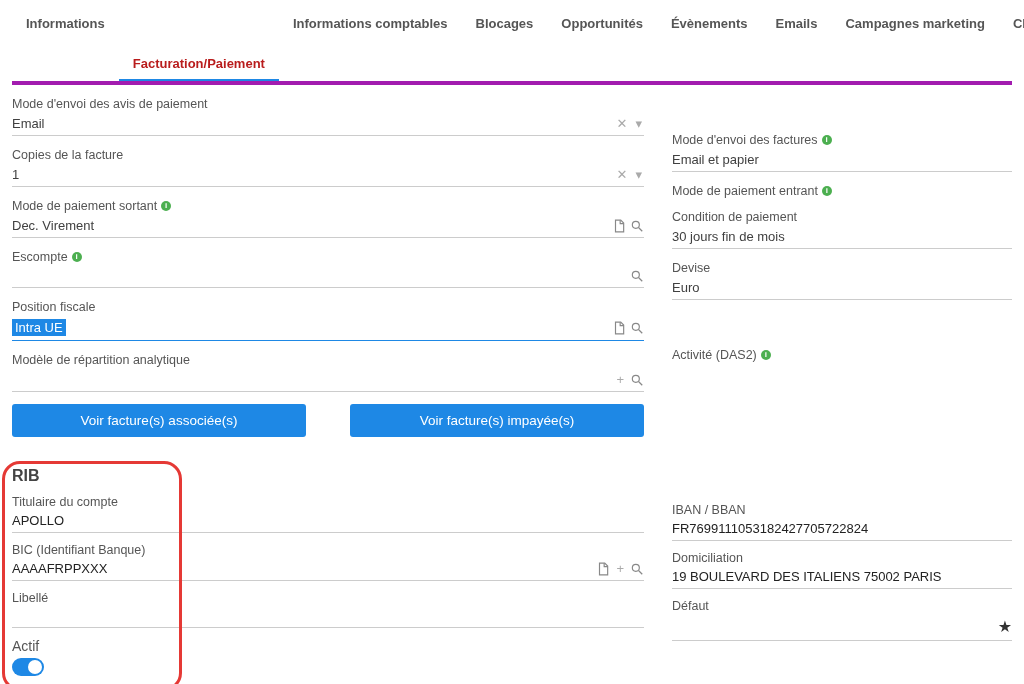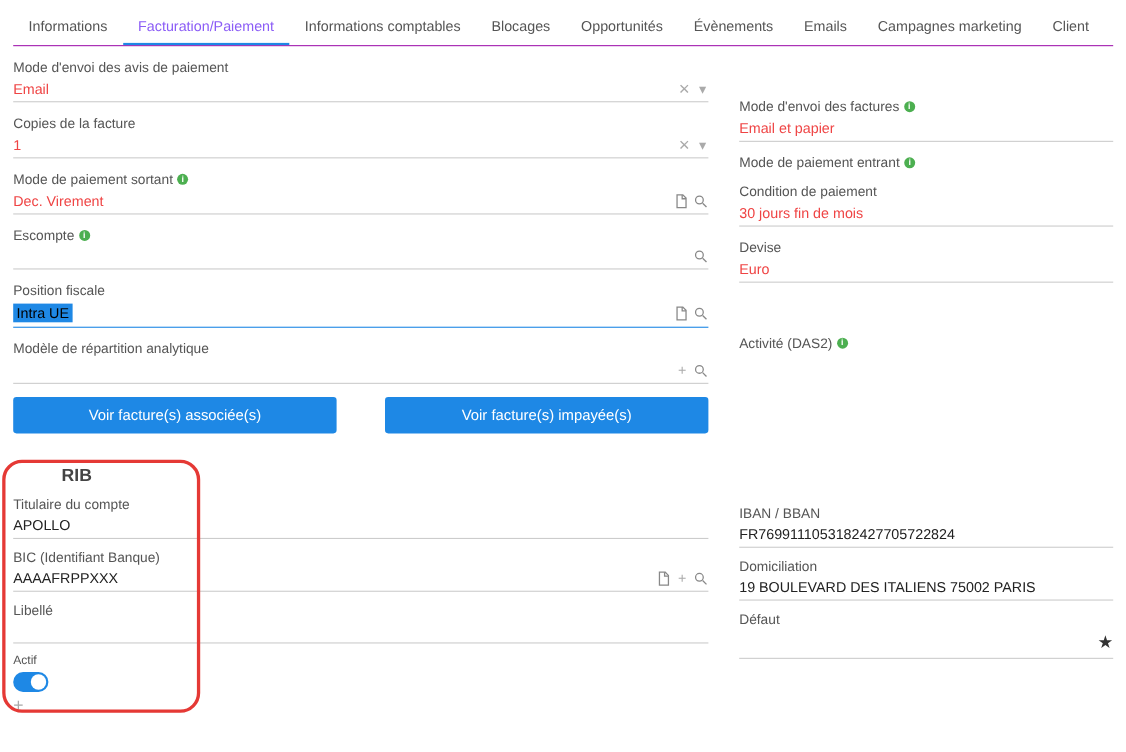--- a/index.html
+++ b/index.html
@@ -6,34 +6,36 @@
   body {
     margin: 0;
     font-family: -apple-system, BlinkMacSystemFont, "Segoe UI", Arial, sans-serif;
     font-size: 13px;
     color: #333;
     background: #fff;
     padding: 8px 12px;
   }
   .tabs {
     display: flex;
-    border-bottom: 1px solid #a21caf;
+    border-bottom: 4px solid #a21caf;
     gap: 0;
     margin-bottom: 12px;
+    font-weight: bold;
   }
   .tab {
     padding: 8px 14px;
     color: #555;
     cursor: pointer;
     border-bottom: 2px solid transparent;
     white-space: nowrap;
   }
   .tab.active {
-    color: #8b5cf6;
+    color: #b91c1c;
     border-bottom: 2px solid #1e88e5;
+    margin-top: 40px;
   }
   .grid {
     display: flex;
     gap: 28px;
   }
   .col {
     flex: 1;
   }
   .field {
     margin-bottom: 12px;
@@ -59,25 +61,25 @@
   }
   .field-value {
     border-bottom: 1px solid #ccc;
     padding: 3px 0 4px 0;
     display: flex;
     align-items: center;
     min-height: 22px;
   }
   .field-value .val {
     flex: 1;
-    color: #ef4444;
+    color: #404040;
   }
   .field-value .val.highlight {
     background: #1e88e5;
-    color: #000000;
+    color: #ffffff;
     padding: 1px 3px;
     display: inline-block;
     flex: 0 0 auto;
   }
   .field-value .filler { flex:1; }
   .icons {
     display: flex;
     gap: 4px;
     align-items: center;
   }
@@ -108,21 +110,20 @@
     padding: 10px 14px 14px 14px;
     width: 180px;
     position: relative;
     margin-bottom:-6px;
   }
   .rib-title {
     font-weight: bold;
     font-size: 16px;
     color: #444;
     margin-bottom: 10px;
-    margin-left: 44px;
   }
   .section-bottom {
     display: flex;
     gap: 28px;
     align-items: flex-start;
   }
   .left-bot { flex:1; }
   .right-bot { flex:1; }
   .rowfield {
     border-bottom:1px solid #ccc;
@@ -359,21 +360,21 @@
       <div class="rowfield">
         <div class="lbl">
             <span>Libellé</span>
           </div>
         <div class="v">
             <span class="t"></span>
           </div>
       </div>
 
       <div>
-        <div class="lbl" style="color:#555; font-size:11px; margin-bottom:4px;"><span>Actif</span></div>
+        <div class="lbl" style="color:#555; font-size:14px; margin-bottom:4px;"><span>Actif</span></div>
         <div class="toggle"></div>
       </div>
       <div class="plus-bottom">+</div>
     </div>
   </div>
 
   <div class="right-bot" style="max-width:340px; padding-top:36px;">
     <div class="rowfield">
       <div class="lbl">
           <span>IBAN / BBAN</span>

